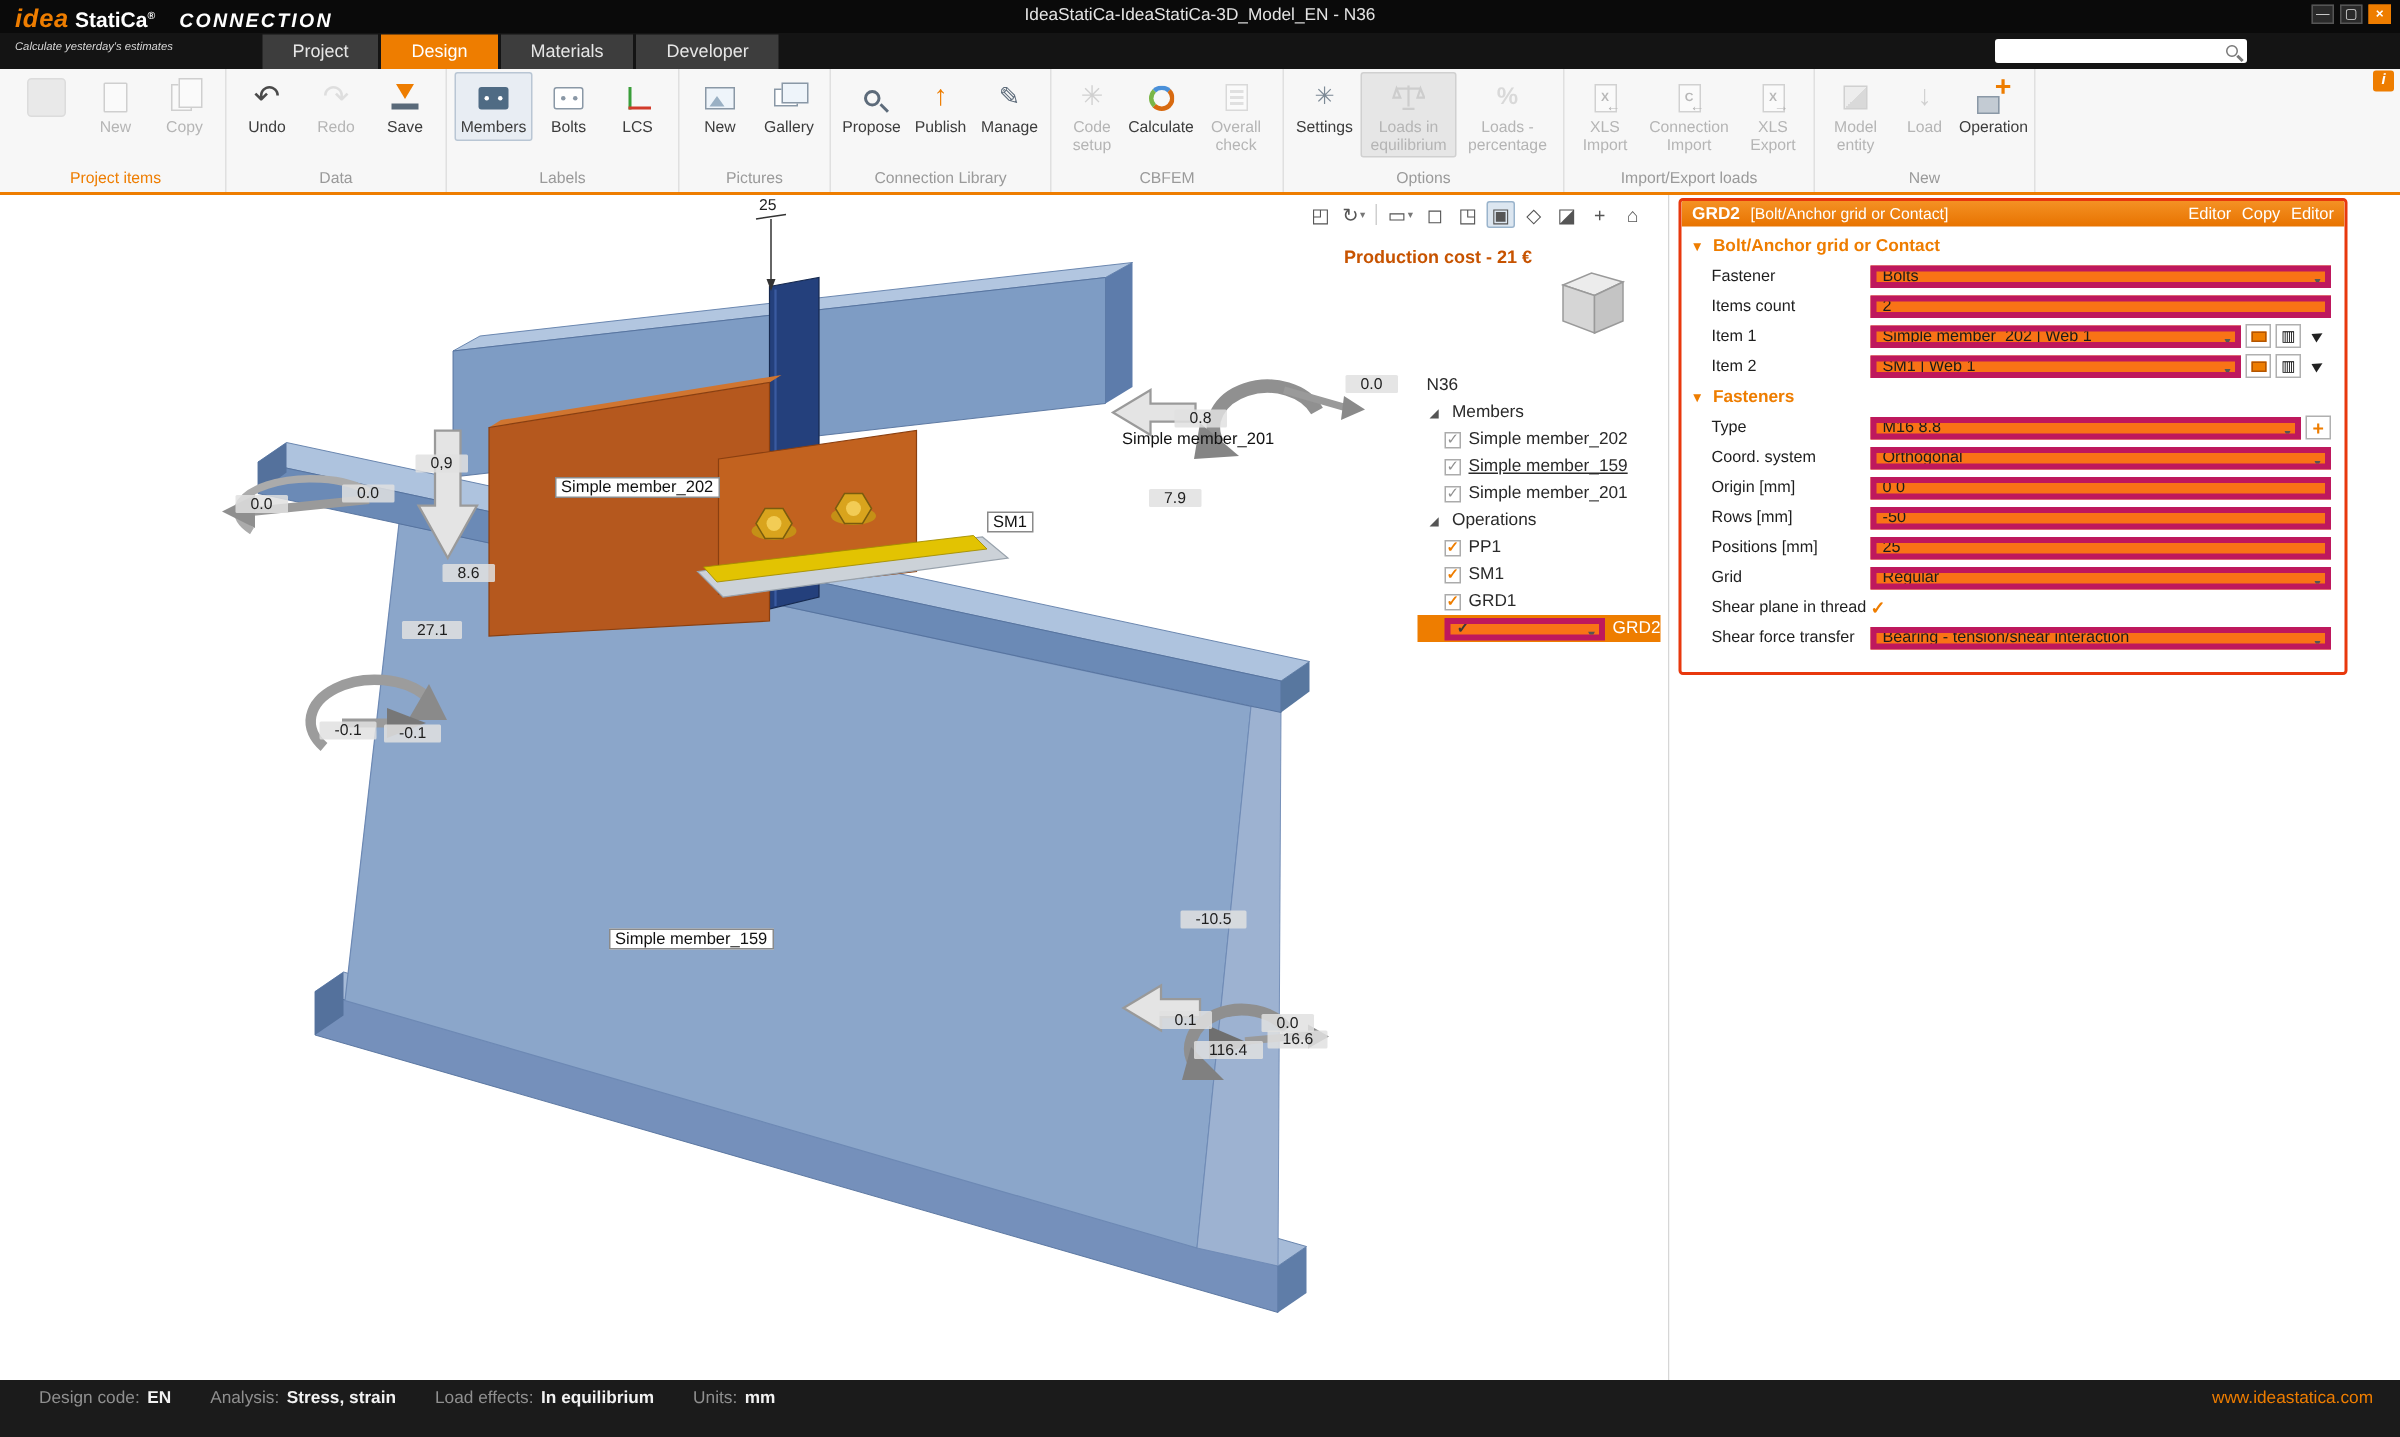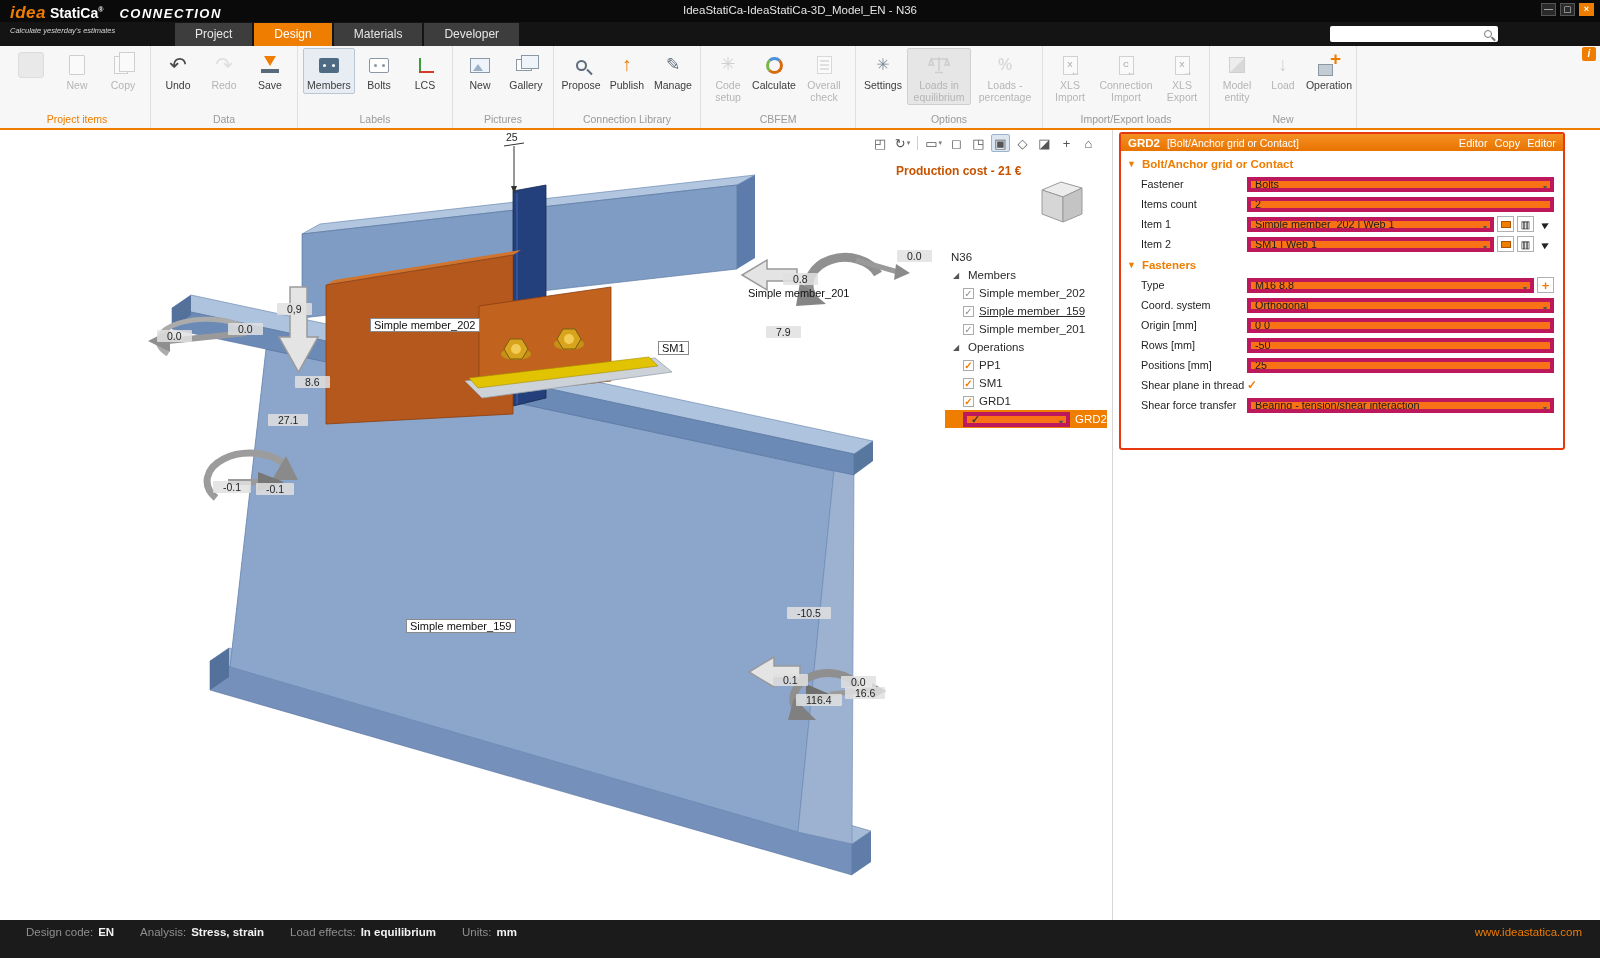--- a/index.html
+++ b/index.html
@@ -660,20 +660,26 @@
               <span class="inp">-50</span>
             </span>
         </div>
         <div class="prow">
           <span class="plab">Positions [mm]</span>
           <span class="pctrl">
               <span class="inp">25</span>
             </span>
         </div>
         <div class="prow">
+          <span class="plab">Grid</span>
+          <span class="pctrl">
+              <span class="sel">Regular</span>
+            </span>
+        </div>
+        <div class="prow">
           <span class="plab">Shear plane in thread</span>
           <span class="pctrl">
               <span class="pcheck">✓</span>
             </span>
         </div>
         <div class="prow">
           <span class="plab">Shear force transfer</span>
           <span class="pctrl">
               <span class="sel">Bearing - tension/shear interaction</span>
             </span>

